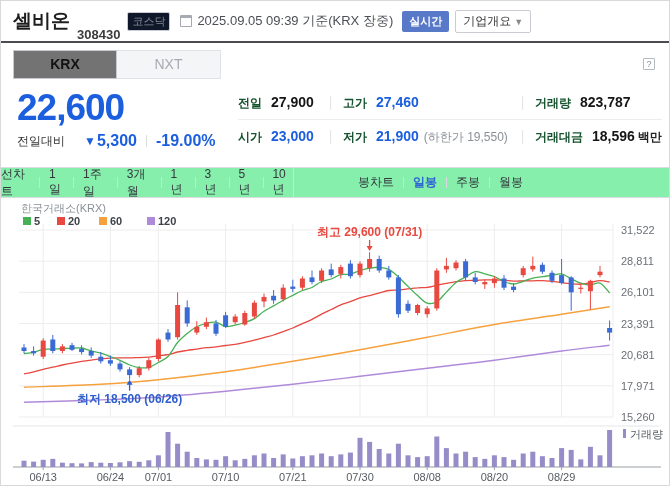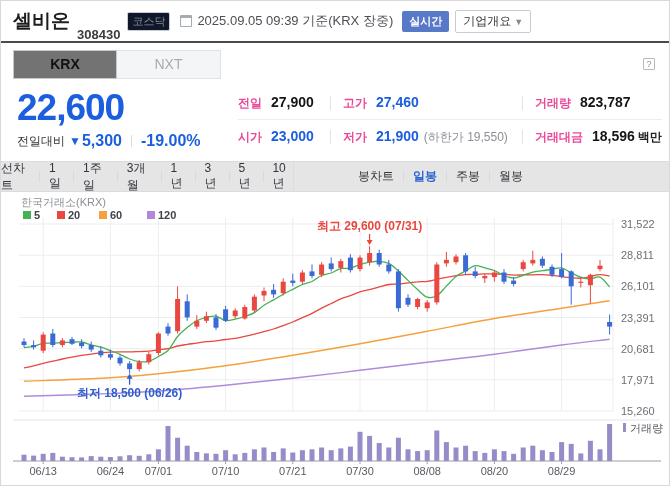--- a/index.html
+++ b/index.html
@@ -29,43 +29,43 @@
   .tab-nxt { background:#f4f5f7; border:1px solid #dfe2e6; border-left:none; color:#a6abb2; }
   .nxtlink { position:absolute; right:14px; top:15px; font-size:12px; color:#585d64; display:flex;
              align-items:center; gap:4px; cursor:pointer; }
   .help-icon { width:12px; height:12px; border:1px solid #b5b9c0; border-radius:1px; color:#8a8f96;
                font-size:9px; line-height:11px; text-align:center; display:inline-block; }
 
   
   .pricewrap { position:relative; height:72px; margin-top:8px; }
   .bigprice { position:absolute; left:16px; top:0; font-size:37px; font-weight:bold; color:#1b5ede; letter-spacing:-1px; }
   .changeline { position:absolute; left:16px; top:45px; display:flex; align-items:center; }
-  .chg-lbl { font-size:12px; color:#333; margin-right:4px; }
+  .chg-lbl { font-size:12px; color:#333; margin-right:19px; }
   .chg-arrow { font-size:12px; color:#1b5ede; margin-right:1px; }
   .chg-val { font-size:16px; font-weight:bold; color:#1b5ede; }
   .chg-sep { width:1px; height:12px; background:#ddd; margin:0 9px; }
   .chg-pct { font-size:16px; font-weight:bold; color:#1b5ede; }
 
   .summary { position:absolute; left:237px; top:0; width:424px; }
   .srow { display:flex; align-items:center; height:33px; }
   .srow:first-child { border-bottom:1px solid #ededee; }
   .cell { display:flex; align-items:baseline; position:relative; }
   .cell.c1 { width:92px; }
   .cell.c2 { width:192px; padding-left:13px; }
   .cell.c3 { flex:1; padding-left:13px; }
   .cell.c2::before, .cell.c3::before { content:''; position:absolute; left:0; top:50%; margin-top:-7px;
       width:1px; height:14px; background:#e3e4e6; }
-  .slabel { font-size:12px; font-weight:bold; color:#ec4899; margin-right:9px; }
+  .slabel { font-size:12px; font-weight:bold; color:#14532d; margin-right:9px; }
   .sval { font-size:14px; font-weight:bold; color:#151515; }
   .sval.blue { color:#1b5ede; }
   .sextra { font-size:12px; color:#8b9097; margin-left:5px; }
   .sunit { font-size:12px; font-weight:bold; color:#222; margin-left:3px; }
 
   
-  .toolbar { display:flex; align-items:center; height:31px; margin-top:2px; background:#e5e5e5;
+  .toolbar { display:flex; align-items:center; height:31px; margin-top:8px; background:#86efac;
              border-top:1px solid #d9dce0; border-bottom:1px solid #d9dce0; }
   .tb-left { flex:0 0 292px; display:flex; align-items:center; justify-content:center; height:100%; }
   .tb-right { flex:1; display:flex; align-items:center; height:100%; border-left:1px solid #dadde0; padding-left:64px; }
   .tb-item { font-size:12px; color:#33363c; cursor:pointer; }
   .tb-cap { font-size:12px; color:#33363c; }
   .tb-sel { color:#2d63d2; font-weight:bold; }
   .tb-sep { width:1px; height:11px; background:#d7d9dc; margin:0 9px; }
 
   .chartwrap { position:relative; }
   svg text { font-family:"Liberation Sans","DejaVu Sans",sans-serif; }

